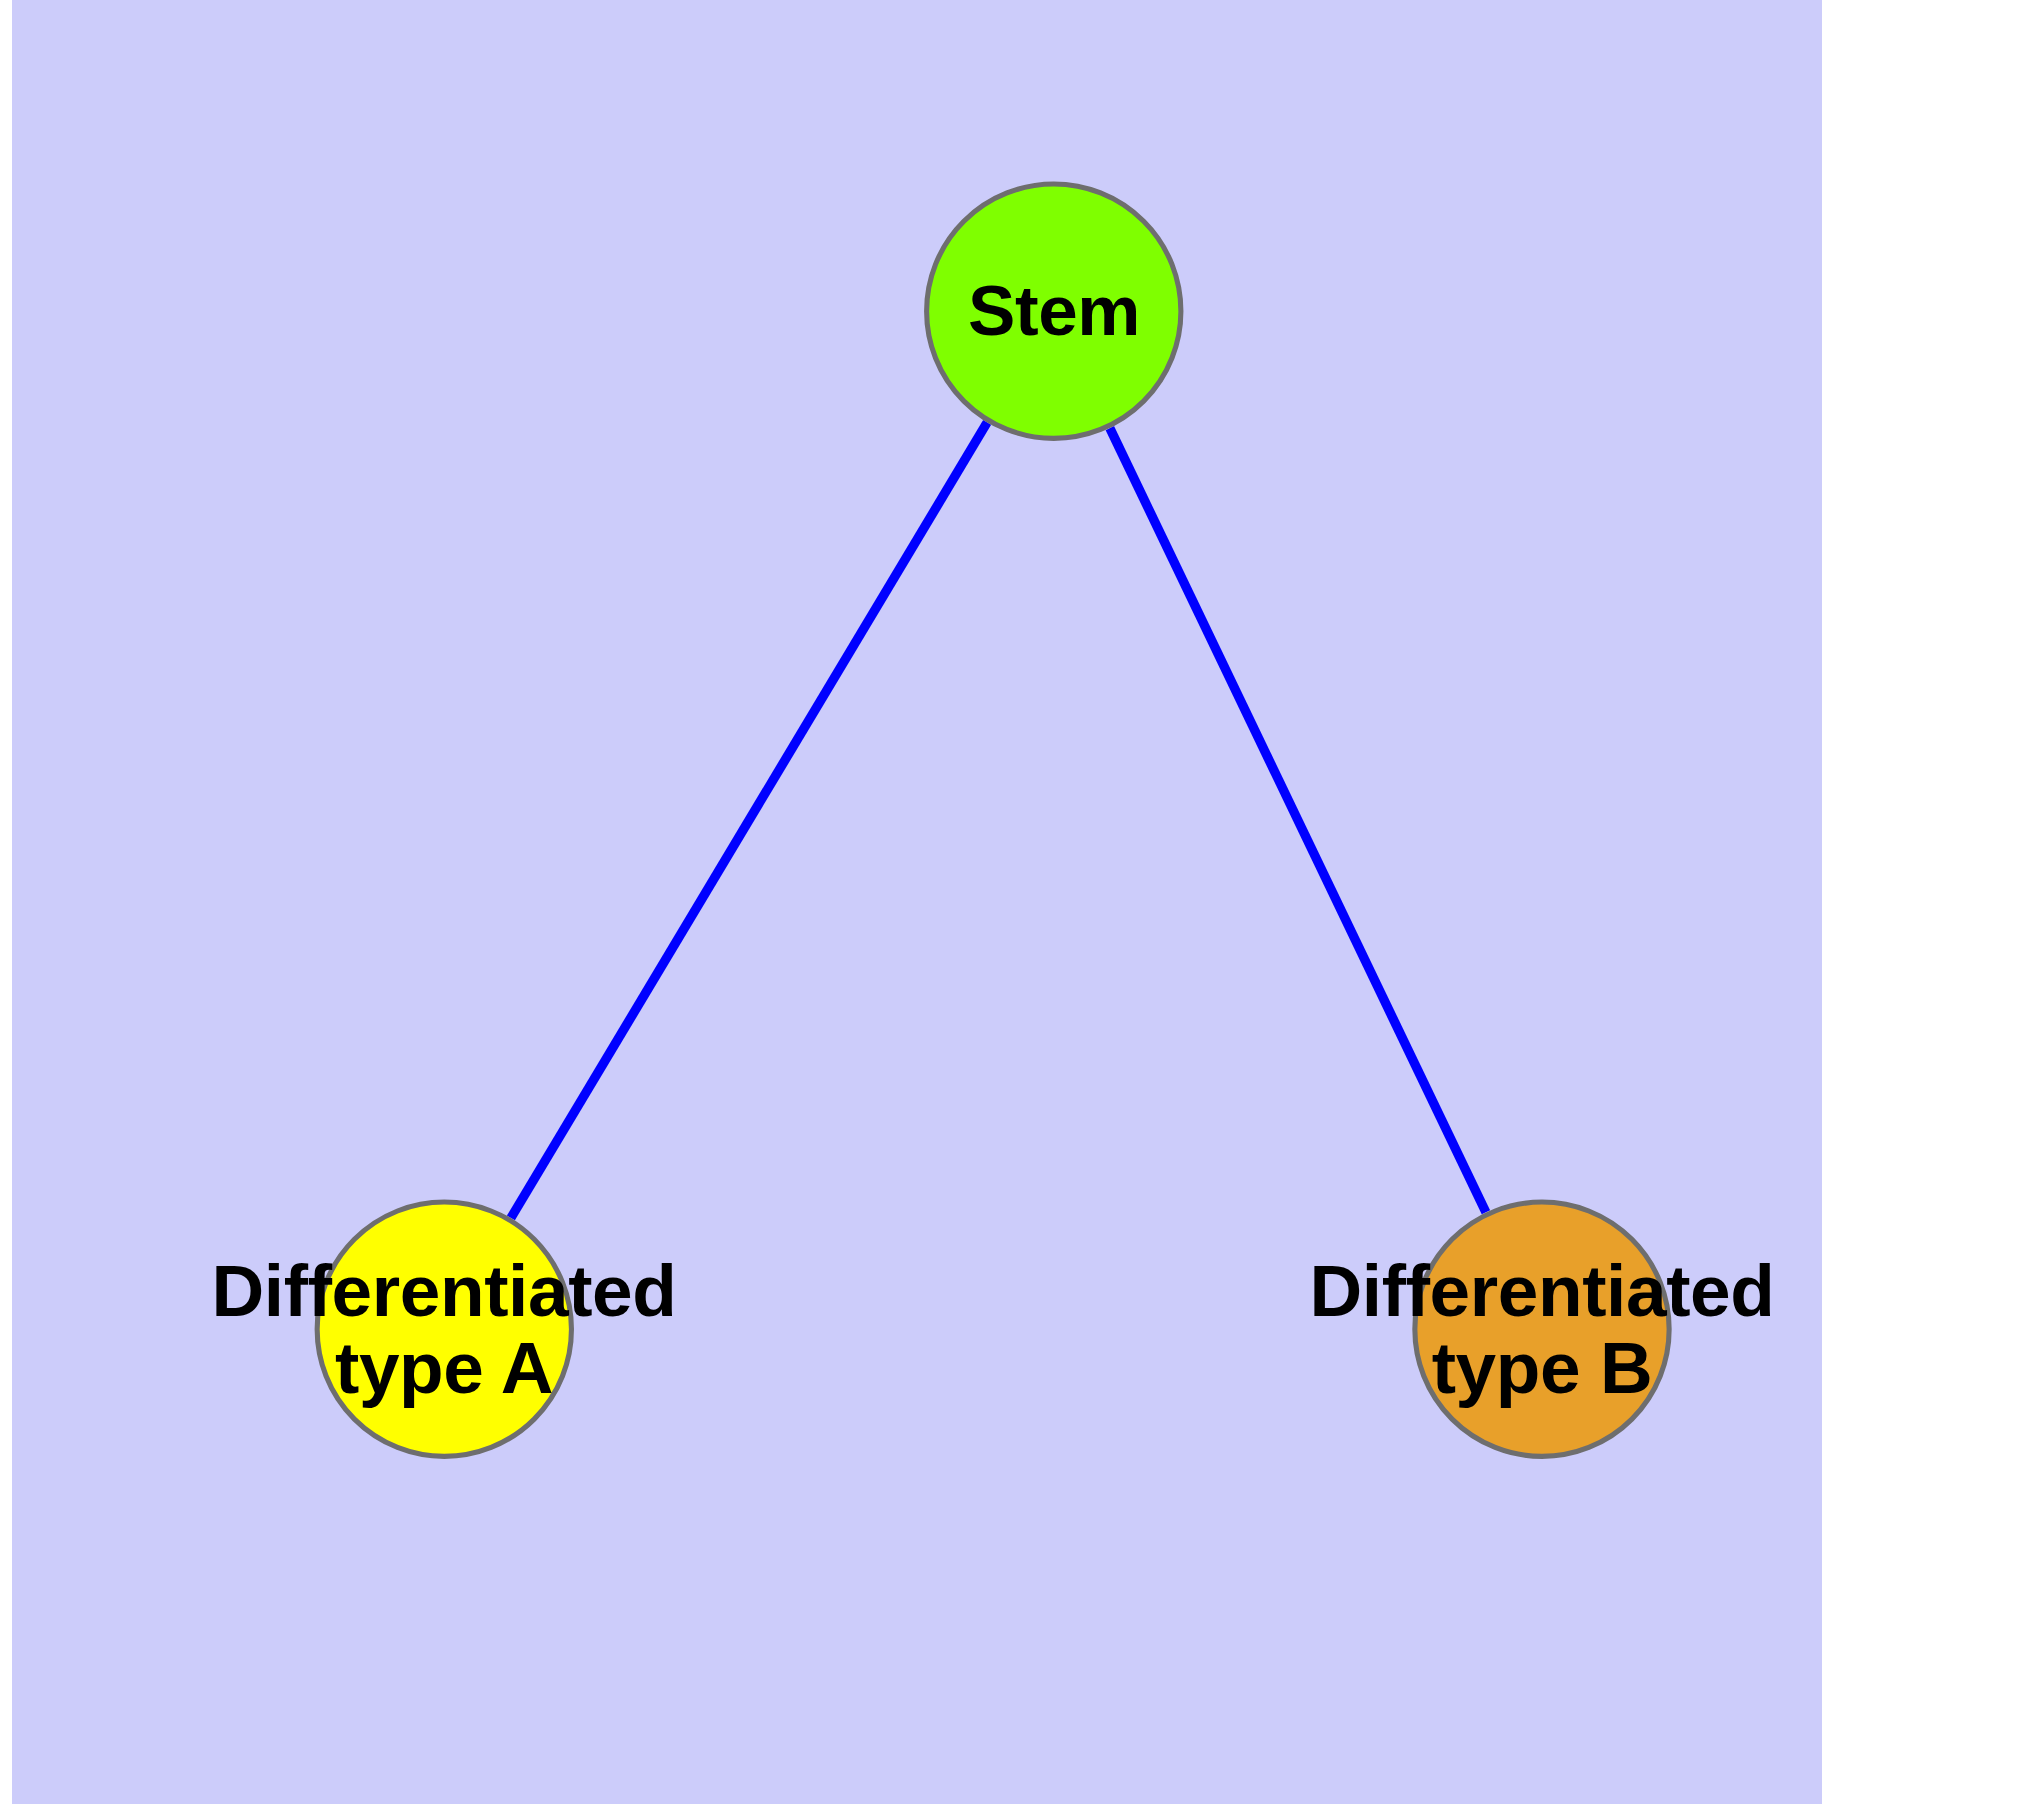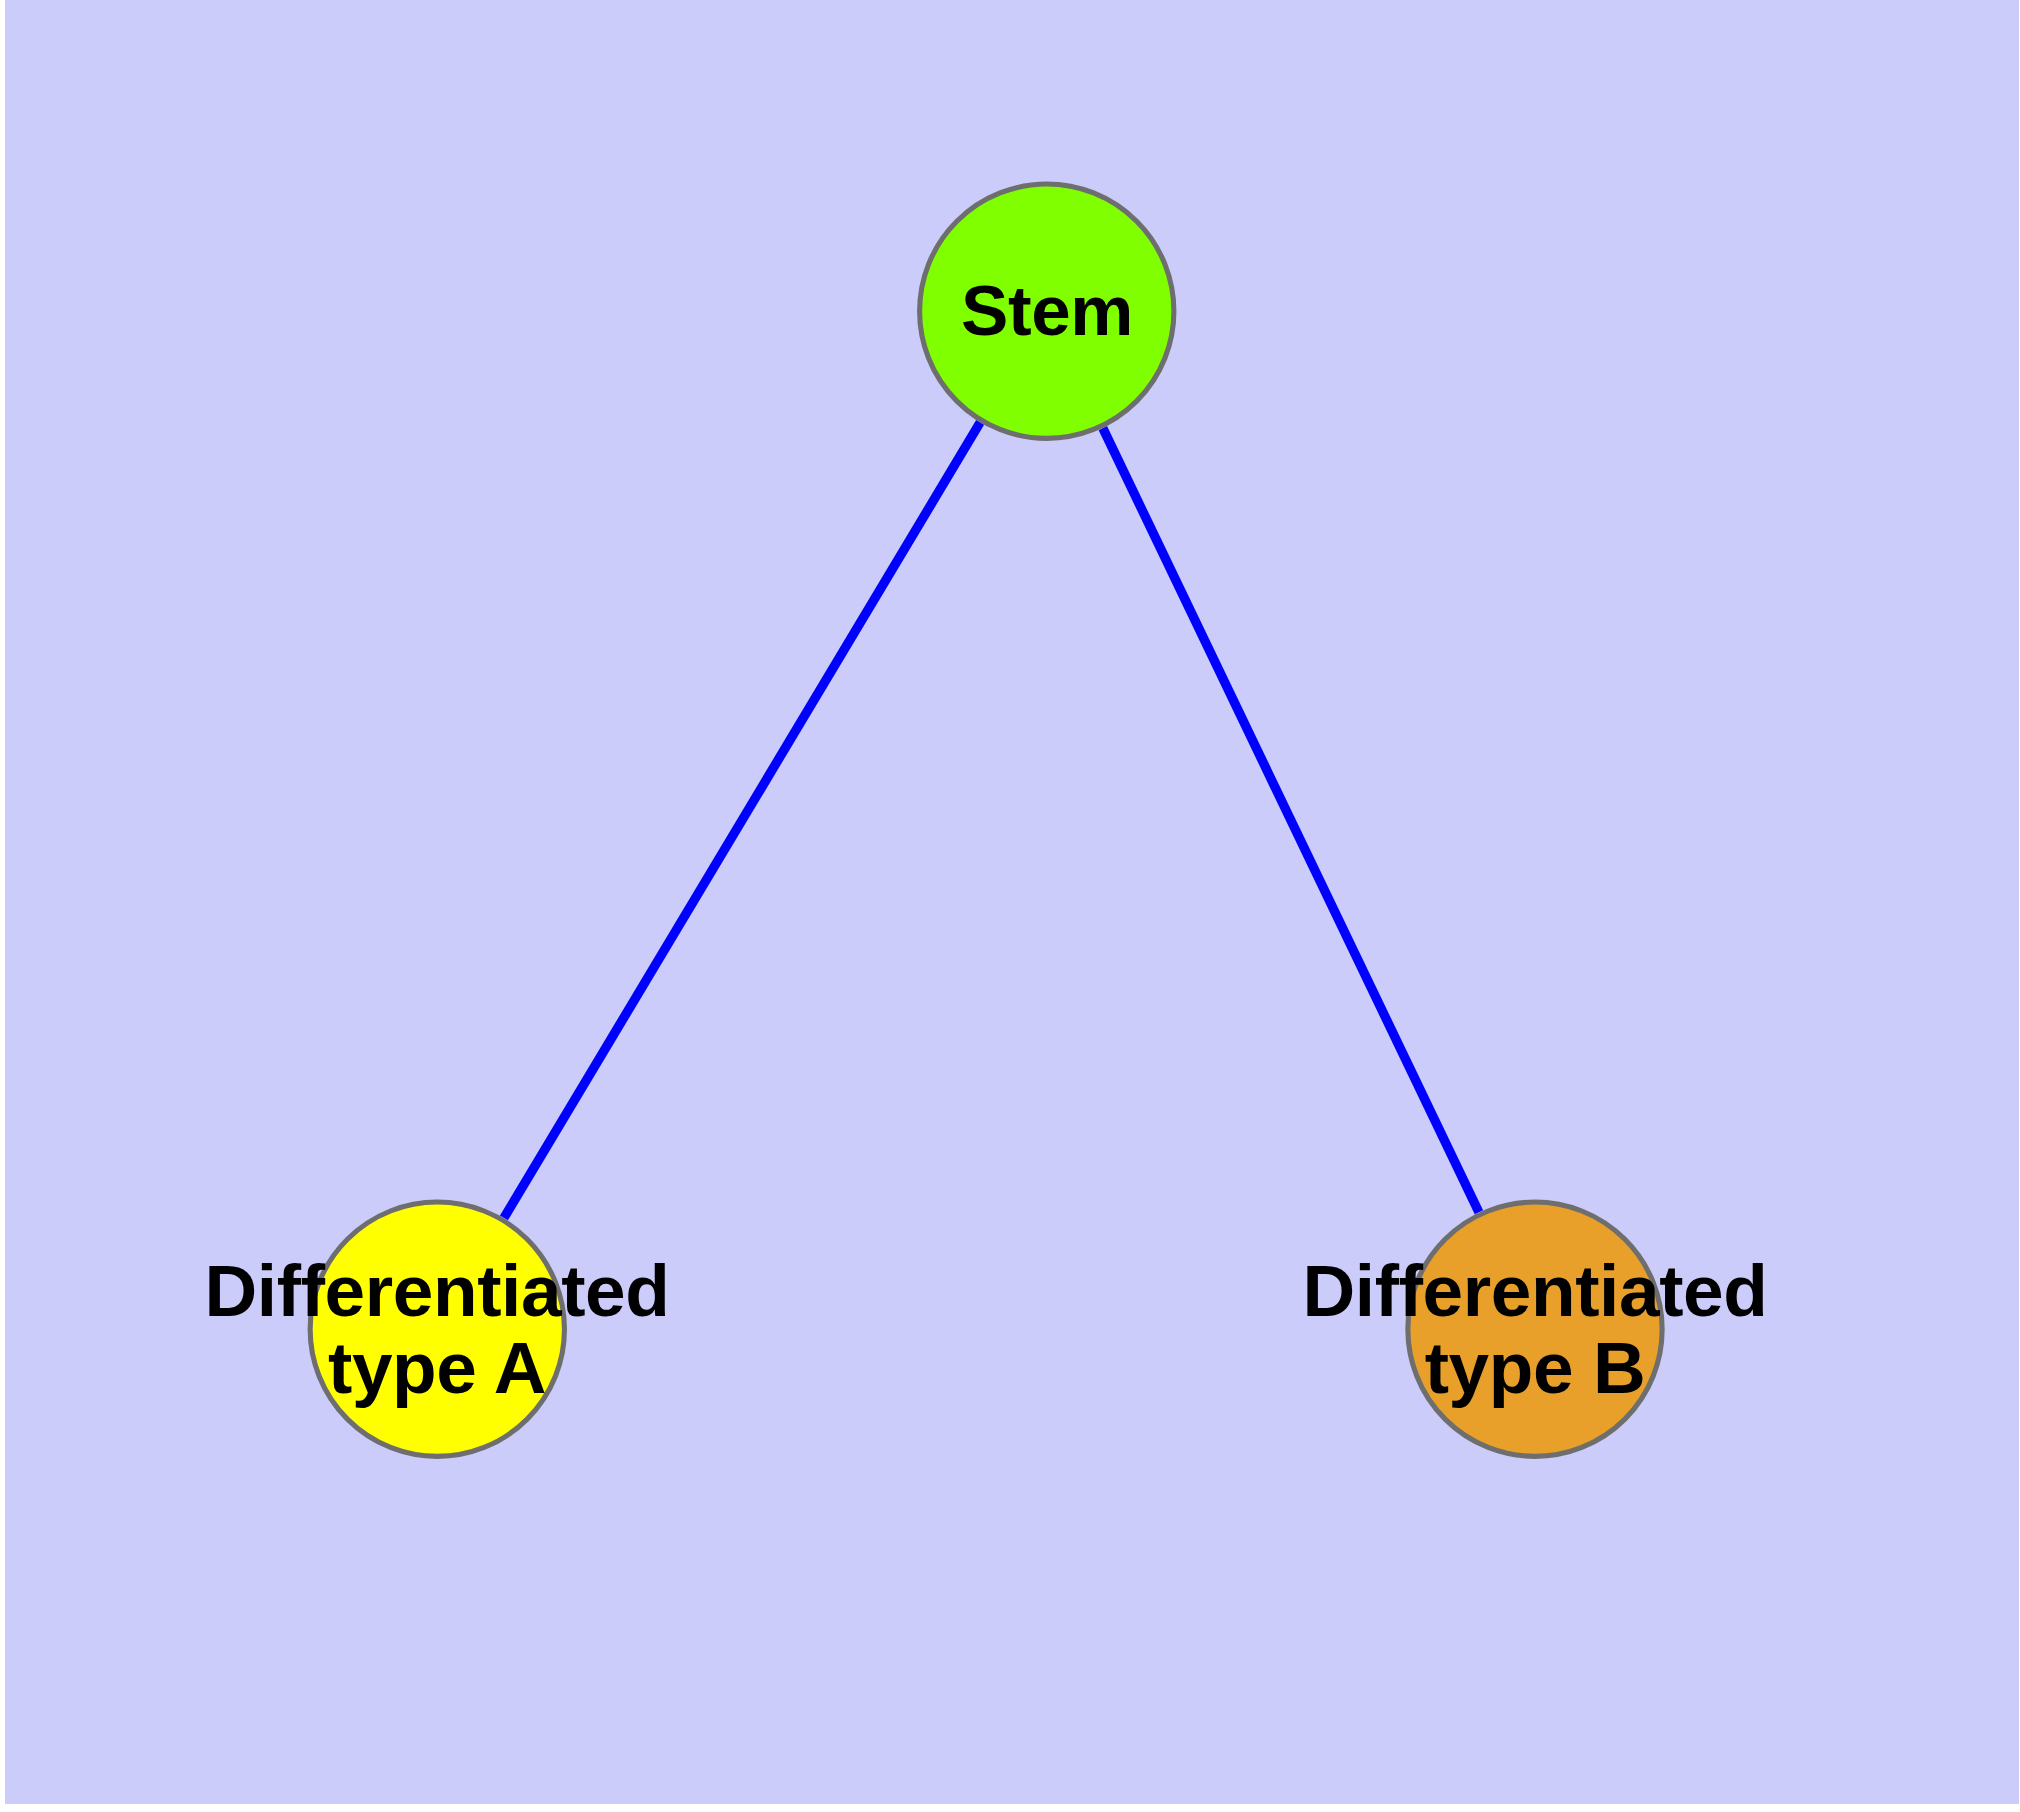--- a/index.html
+++ b/index.html
@@ -14,23 +14,23 @@
     font-family: "Liberation Sans", sans-serif;
   }
   #canvas {
     position: relative;
     width: 2021px;
     height: 1812px;
     background: #ffffff;
   }
   #plot-area {
     position: absolute;
-    left: 5px;
+    left: 12px;
     top: 0px;
-    width: 2014px;
+    width: 1810px;
     height: 1804px;
     background: #ccccfa;
     overflow: hidden;
   }
   #graph-svg {
     position: absolute;
     left: 0;
     top: 0;
     width: 2014px;
     height: 1804px;

